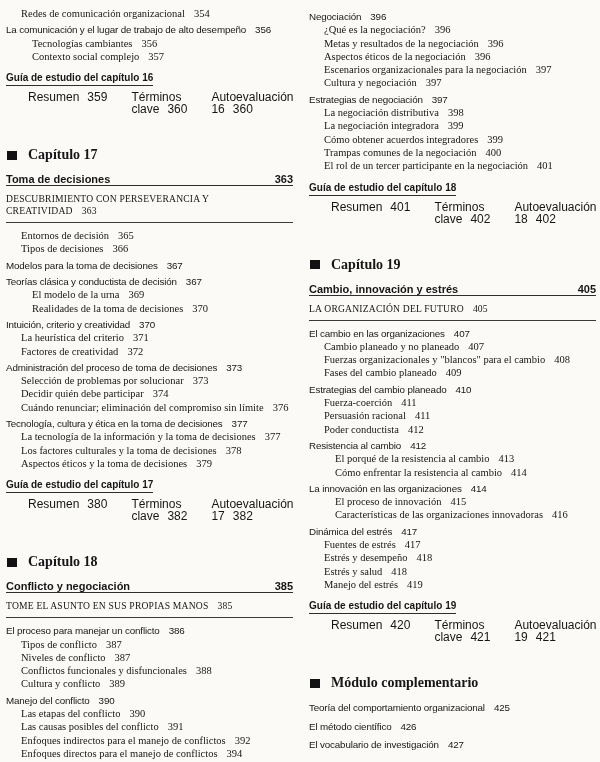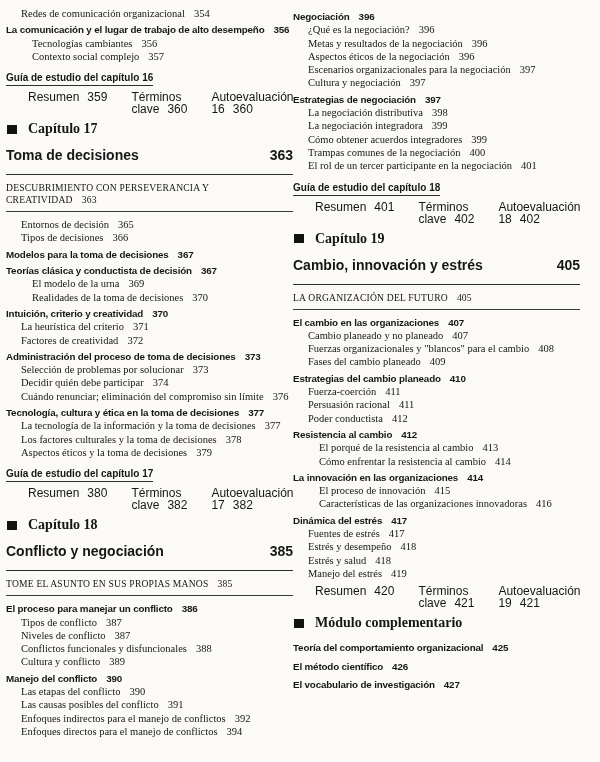--- a/index.html
+++ b/index.html
@@ -1,48 +1,48 @@
 <!DOCTYPE html>
 <html><head>
 <meta charset="utf-8">
 <style>
   html,body{margin:0;padding:0;}
   body{
     width:600px;height:762px;overflow:hidden;
     background:#fbfaf7;color:#161616;
     -webkit-font-smoothing:antialiased;
   }
-  .page{display:flex;gap:0;padding:7px 5px 0 6px;}
+  .page{display:flex;gap:16px;padding:7px 5px 0 6px;}
   .col{width:287px;flex:0 0 287px;}
 
   
   .sub{font-family:"Liberation Serif",serif;font-size:10.5px;line-height:13.3px;}
   .sub.ind1{padding-left:15px;}
   .sub.ind2{padding-left:26px;}
   .page-num{margin-left:9px;}
 
   
   .section,.plain{
-    font-family:"Liberation Sans",sans-serif;font-weight:700;
+    font-family:"Liberation Sans",sans-serif;font-weight:400;
     font-size:9.8px;line-height:13.3px;letter-spacing:-0.15px;margin-top:3px;
   }
   .plain{margin-top:5px;}
 
   
   .chapter{
-    display:flex;align-items:center;gap:11px;margin:6px 0 10px 1px;
+    display:flex;align-items:center;gap:11px;margin:32px 0 10px 1px;
     font-family:"Liberation Serif",serif;font-weight:700;font-size:14px;
   }
   .sq{width:10px;height:9px;background:#121212;display:inline-block;flex:0 0 auto;}
 
   
   .chapter-title{
     display:flex;justify-content:space-between;align-items:baseline;
-    font-family:"Liberation Sans",sans-serif;font-weight:700;font-size:14px;
-    border-bottom:1px solid #2e2e2e;padding-bottom:11px;margin-bottom:6px;
+    font-family:"Liberation Sans",sans-serif;font-weight:700;font-size:11px;
+    border-bottom:1px solid #2e2e2e;padding-bottom:0;margin-bottom:6px;
   }
 
   
   .caps{
     font-family:"Liberation Serif",serif;font-size:9.6px;letter-spacing:0.2px;
     border-bottom:1px solid #3a3a3a;padding:1px 0 5px 0;margin-bottom:6px;line-height:12px;
   }
 
   
   .guide{margin-top:9px;font-family:"Liberation Sans",sans-serif;font-weight:700;font-size:10px;}
@@ -164,20 +164,21 @@
       <div class="sub ind2"><span class="txt">El porqué de la resistencia al cambio</span><span class="page-num">413</span></div>
       <div class="sub ind2"><span class="txt">Cómo enfrentar la resistencia al cambio</span><span class="page-num">414</span></div>
       <div class="section"><span class="txt">La innovación en las organizaciones</span><span class="page-num">414</span></div>
       <div class="sub ind2"><span class="txt">El proceso de innovación</span><span class="page-num">415</span></div>
       <div class="sub ind2"><span class="txt">Características de las organizaciones innovadoras</span><span class="page-num">416</span></div>
       <div class="section"><span class="txt">Dinámica del estrés</span><span class="page-num">417</span></div>
       <div class="sub ind1"><span class="txt">Fuentes de estrés</span><span class="page-num">417</span></div>
       <div class="sub ind1"><span class="txt">Estrés y desempeño</span><span class="page-num">418</span></div>
       <div class="sub ind1"><span class="txt">Estrés y salud</span><span class="page-num">418</span></div>
       <div class="sub ind1"><span class="txt">Manejo del estrés</span><span class="page-num">419</span></div>
+      <div class="guide"><span class="gtxt">Guía de estudio del capítulo 19</span></div>
       <div class="guide-row">
         <span class="seg"><span>Resumen</span><span class="page-num">420</span></span>
         <span class="seg"><span>Términos clave</span><span class="page-num">421</span></span>
         <span class="seg"><span>Autoevaluación 19</span><span class="page-num">421</span></span>
       </div>
       <div class="chapter">
         <span class="sq"></span>
         <span>Módulo complementario</span>
       </div>
       <div class="plain"><span class="txt">Teoría del comportamiento organizacional</span><span class="page-num">425</span></div>

